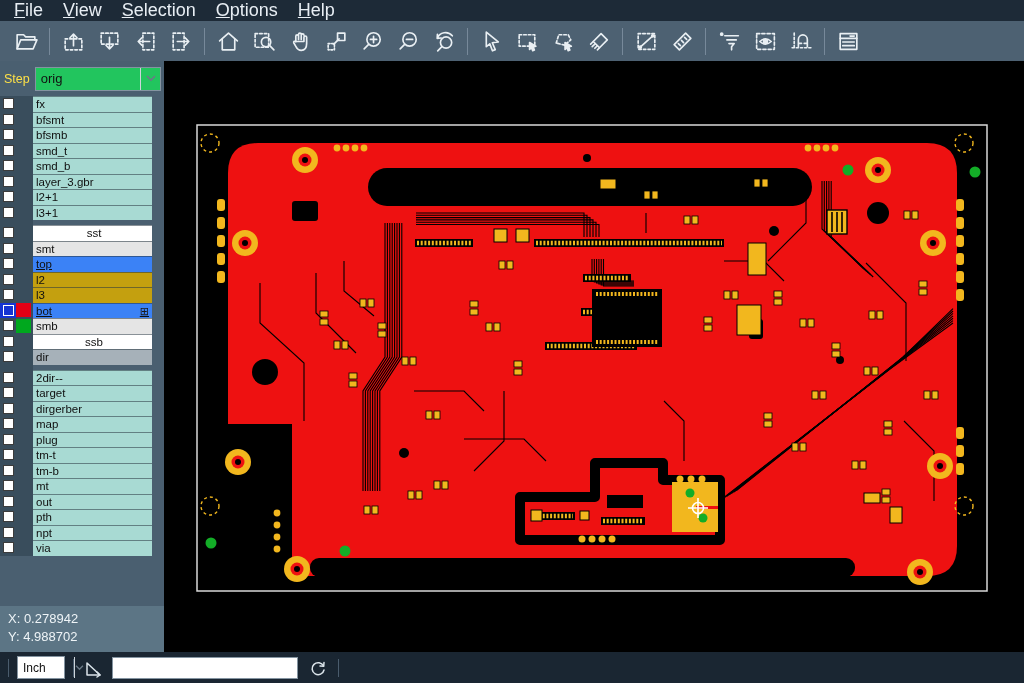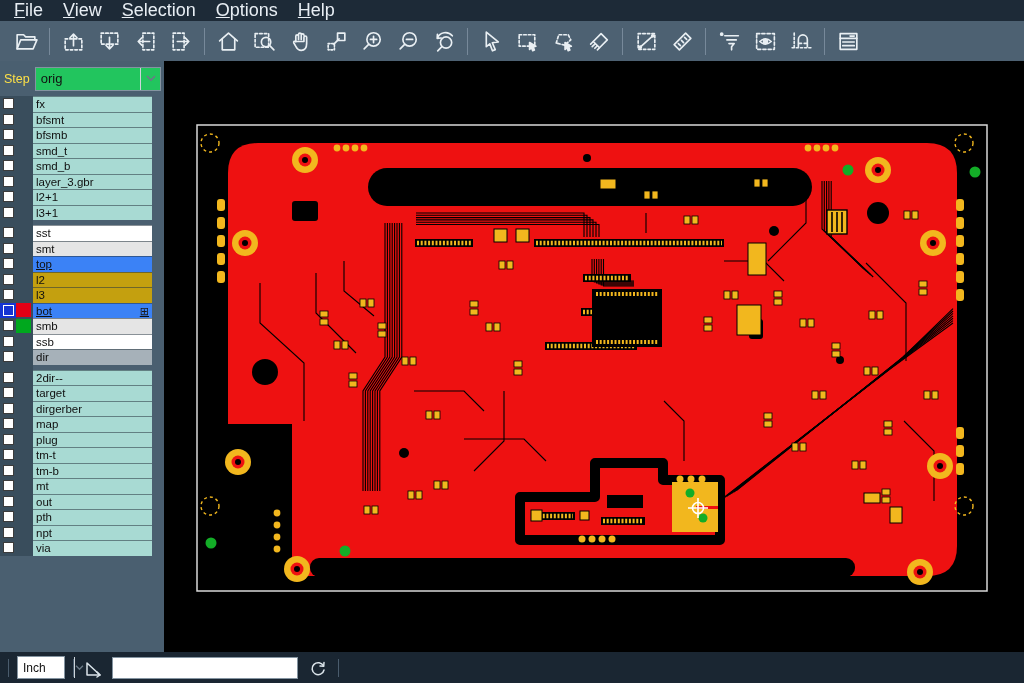--- a/index.html
+++ b/index.html
@@ -41,21 +41,21 @@
   .cb { width:11px; height:11px; background:#fff; border:1px solid #3c3c3c; }
   .layer-row.selected .cb-cell { background:#1535d2; }
   .layer-row.selected .cb { background:#1535d2; border:1.5px solid #fff; }
   .swatch-cell { width:17px; display:flex; align-items:center; }
   .swatch { width:15px; height:14px; }
   .layer-label { flex:1; font-size:11.5px; color:#101010; line-height:14.5px;
     padding-left:3px; border-top:1px solid rgba(40,55,65,.55);
     display:flex; justify-content:space-between; align-items:center; }
   .grid-ic { font-size:11px; line-height:10px; color:#1a1a1a; margin-right:3px; }
   .st-teal  { background:#a8dad3; }
-  .st-white { background:#ffffff; }
+  .st-white { background:#ffffff;justify-content:center; }
   .st-green { background:#e5e5e5; }
   .st-orange{ background:#3b82f6;text-decoration:underline; }
   .st-gold  { background:#c4a00f; }
   .st-gray  { background:#a6b1b9; }
 
   .coord-panel { position:absolute; left:0; bottom:0; width:164px; height:46px;
     background:#5c7585; padding:4px 0 0 8px; }
   .coord-panel div { color:#eef4f7; font-size:13px; line-height:18px; }
 
   
@@ -513,20 +513,24 @@
             <div class="cb-cell">
               <div class="cb"></div>
             </div>
             <div class="swatch-cell"></div>
             <div class="layer-label st-teal">
               <span>via</span>
             </div>
           </div>
         </div>
       </div>
+    <div class="coord-panel">
+      <div>X: 0.278942</div>
+      <div>Y: 4.988702</div>
+    </div>
   </div>
 
   <div class="canvas">
     <svg id="pcb" viewBox="0 0 860 591" preserveAspectRatio="none">
         <rect x="0" y="0" width="860" height="591" fill="#000"></rect>
         <rect x="33" y="64" width="790" height="466" fill="none" stroke="#d9d9d9" stroke-width="1.5"></rect>
         <path d="M94 82 H763 Q793 82 793 112 V485 Q793 515 763 515 H94 Q64 515 64 485 V112 Q64 82 94 82 Z" fill="#ee1111"></path>
         <rect x="204" y="107" width="444" height="38" rx="19" fill="#000"></rect>
         <rect x="146" y="497" width="545" height="19" rx="9" fill="#000"></rect>
         <rect x="64" y="363" width="64" height="152" fill="#000"></rect>

